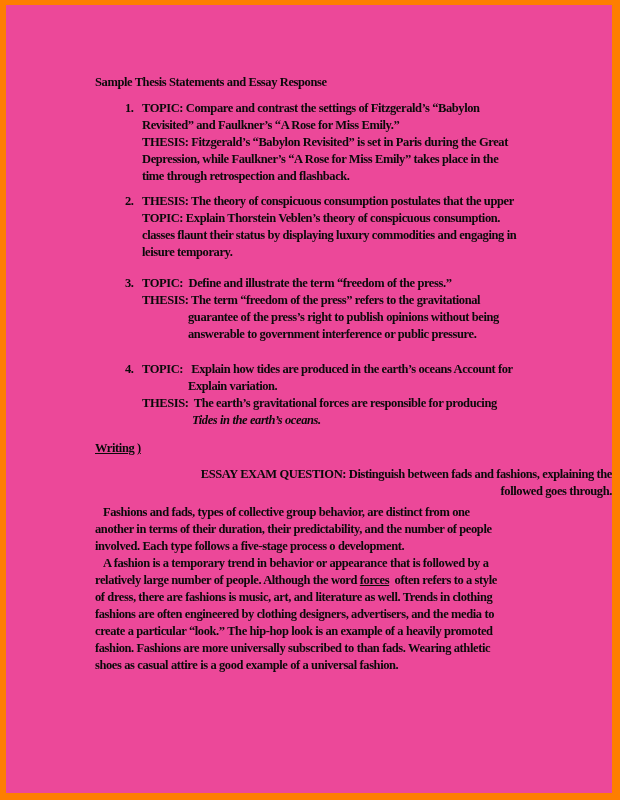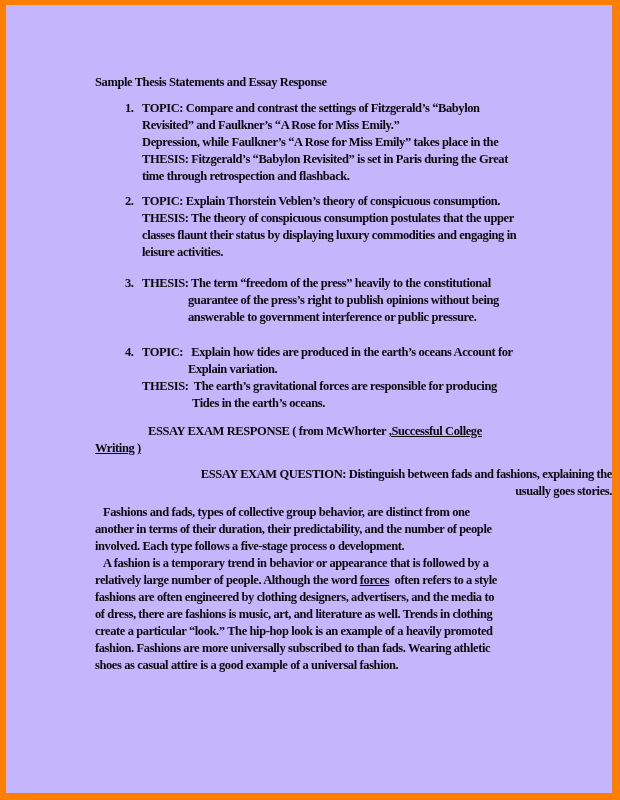--- a/index.html
+++ b/index.html
@@ -30,85 +30,85 @@
   .i3 { margin-top: 14px; }
   .i4 { margin-top: 18px; }
   .heading { margin-top: 11px; }
   .q { margin-top: 9px; text-align: right; }
   .p1 { margin-top: 4px; }
   .p2 { margin-top: 0; }
 </style>
 </head>
 <body>
 
-<div class="page" style="border-color: rgb(254, 126, 1); background: #c4b5fd; color: rgb(10, 10, 10);">
+<div class="page" style="border-color: rgb(254, 126, 1); background: #ec4899; color: rgb(10, 10, 10);">
 
   <div class="title">
       <div class="line"><span>Sample Thesis Statements and Essay Response</span></div>
     </div>
 
   <div class="item i1">
     <span class="num">1.</span>
     <div>
         <div class="line"><span>TOPIC: Compare and contrast the settings of Fitzgerald’s “Babylon</span></div>
         <div class="line"><span>Revisited” and Faulkner’s “A Rose for Miss Emily.”</span></div>
+        <div class="line"><span>THESIS: Fitzgerald’s “Babylon Revisited” is set in Paris during the Great</span></div>
         <div class="line"><span>Depression, while Faulkner’s “A Rose for Miss Emily” takes place in the</span></div>
-        <div class="line"><span>THESIS: Fitzgerald’s “Babylon Revisited” is set in Paris during the Great</span></div>
         <div class="line"><span>time through retrospection and flashback.</span></div>
       </div>
   </div>
 
   <div class="item i2">
     <span class="num">2.</span>
     <div>
+        <div class="line"><span>THESIS: The theory of conspicuous consumption postulates that the upper</span></div>
         <div class="line"><span>TOPIC: Explain Thorstein Veblen’s theory of conspicuous consumption.</span></div>
-        <div class="line"><span>THESIS: The theory of conspicuous consumption postulates that the upper</span></div>
         <div class="line"><span>classes flaunt their status by displaying luxury commodities and engaging in</span></div>
-        <div class="line"><span>leisure activities.</span></div>
+        <div class="line"><span>leisure temporary.</span></div>
       </div>
   </div>
 
   <div class="item i3">
     <span class="num">3.</span>
     <div>
-        <div class="line"><span>THESIS: The term “freedom of the press” heavily to the constitutional</span></div>
+        <div class="line"><span>TOPIC:  Define and illustrate the term “freedom of the press.”</span></div>
+        <div class="line"><span>THESIS: The term “freedom of the press” refers to the gravitational</span></div>
         <div class="line" style="padding-left: 46px;"><span>guarantee of the press’s right to publish opinions without being</span></div>
         <div class="line" style="padding-left: 46px;"><span>answerable to government interference or public pressure.</span></div>
       </div>
   </div>
 
   <div class="item i4">
     <span class="num">4.</span>
     <div>
         <div class="line"><span>TOPIC:   Explain how tides are produced in the earth’s oceans Account for</span></div>
         <div class="line" style="padding-left: 46px;"><span>Explain variation.</span></div>
         <div class="line"><span>THESIS:  The earth’s gravitational forces are responsible for producing</span></div>
-        <div class="line" style="padding-left: 50px;"><span>Tides in the earth’s oceans.</span></div>
+        <div class="line" style="padding-left: 50px; font-style: italic;"><span>Tides in the earth’s oceans.</span></div>
       </div>
   </div>
 
   <div class="heading">
-      <div class="line" style="padding-left: 53px;"><span>ESSAY EXAM RESPONSE ( from McWhorter </span><span class="u">,Successful College</span></div>
       <div class="line"><span class="u">Writing )</span></div>
     </div>
 
   <div class="para q">
       <div class="line"><span>ESSAY EXAM QUESTION: Distinguish between fads and fashions, explaining the</span></div>
-      <div class="line"><span>usually goes stories.</span></div>
+      <div class="line"><span>followed goes through.</span></div>
     </div>
 
   <div class="para p1">
       <div class="line" style="padding-left: 8px;"><span>Fashions and fads, types of collective group behavior, are distinct from one</span></div>
       <div class="line"><span>another in terms of their duration, their predictability, and the number of people</span></div>
       <div class="line"><span>involved. Each type follows a five-stage process o development.</span></div>
     </div>
 
   <div class="para p2">
       <div class="line" style="padding-left: 8px;"><span>A fashion is a temporary trend in behavior or appearance that is followed by a</span></div>
       <div class="line"><span>relatively large number of people. Although the word </span><span class="u">forces</span><span>  often refers to a style</span></div>
+      <div class="line"><span>of dress, there are fashions is music, art, and literature as well. Trends in clothing</span></div>
       <div class="line"><span>fashions are often engineered by clothing designers, advertisers, and the media to</span></div>
-      <div class="line"><span>of dress, there are fashions is music, art, and literature as well. Trends in clothing</span></div>
       <div class="line"><span>create a particular “look.” The hip-hop look is an example of a heavily promoted</span></div>
       <div class="line"><span>fashion. Fashions are more universally subscribed to than fads. Wearing athletic</span></div>
       <div class="line"><span>shoes as casual attire is a good example of a universal fashion.</span></div>
     </div>
 
 </div>
 
 </body></html>

